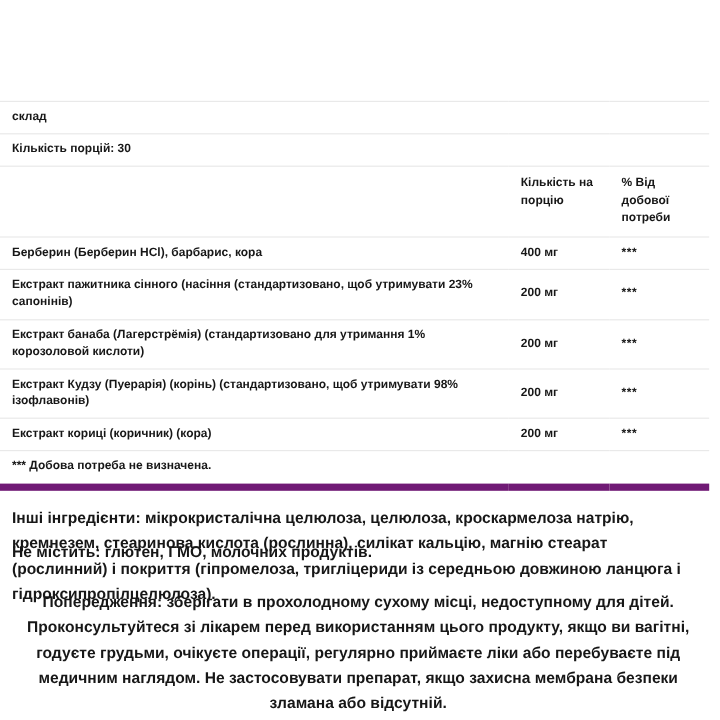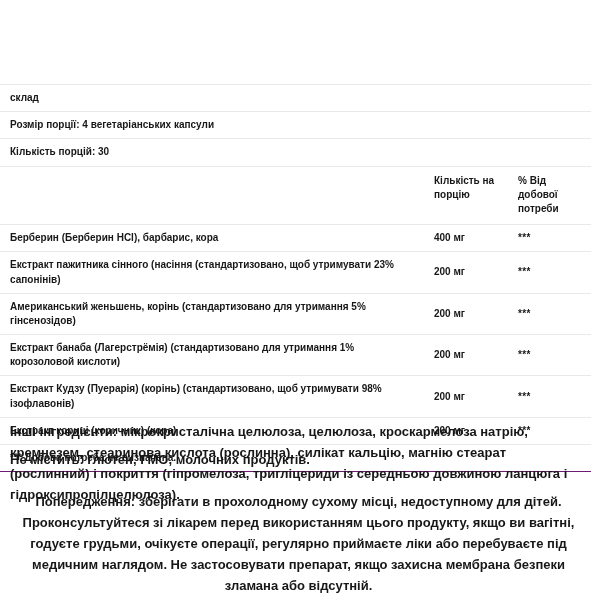--- a/index.html
+++ b/index.html
@@ -44,21 +44,21 @@
   table.facts td {
     border-top: 1px solid #e9e9e9;
     padding: 6px 8px 6px 10px;
     vertical-align: middle;
     font-weight: bold;
     color: #171717;
     word-wrap: break-word;
   }
 
   table.facts tr.last-line td {
-    border-bottom: 1px solid #701a75;
+    border-bottom: 6px solid #701a75;
   }
 
   
   col.c-name   { width: 424px; }
   col.c-amt    { width: 84px; }
   col.c-dv     { width: 83px; }
 
   td.cell-name { }
   td.cell-amt  { padding-left: 0; padding-right: 4px; }
   td.cell-dv   { padding-left: 0; padding-right: 6px; }
@@ -110,44 +110,36 @@
       <colgroup>
         <col class="c-name">
         <col class="c-amt">
         <col class="c-dv">
       </colgroup>
       <tbody>
         <tr>
           <td class="cell-name head-title" colspan="3">склад</td>
         </tr>
         <tr class="meta-row">
-          <td class="cell-name" colspan="3">Розмір порції: 4 вегетаріанських капсули</td>
-        </tr>
-        <tr class="meta-row">
           <td class="cell-name" colspan="3">Кількість порцій: 30</td>
         </tr>
 
         <tr class="col-head">
           <td class="cell-name"></td>
           <td class="cell-amt">Кількість на порцію</td>
           <td class="cell-dv">% Від добової потреби</td>
         </tr>
 
         <tr>
           <td class="cell-name">Берберин (Берберин HCl), барбарис, кора</td>
           <td class="cell-amt">400 мг</td>
           <td class="cell-dv nowrap-dv">***</td>
         </tr>
         <tr>
           <td class="cell-name">Екстракт пажитника сінного (насіння (стандартизовано, щоб утримувати 23% сапонінів)</td>
-          <td class="cell-amt">200 мг</td>
-          <td class="cell-dv nowrap-dv">***</td>
-        </tr>
-        <tr>
-          <td class="cell-name">Американський женьшень, корінь (стандартизовано для утримання 5% гінсенозідов)</td>
           <td class="cell-amt">200 мг</td>
           <td class="cell-dv nowrap-dv">***</td>
         </tr>
         <tr>
           <td class="cell-name">Екстракт банаба (Лагерстрёмія) (стандартизовано для утримання 1% корозоловой кислоти)</td>
           <td class="cell-amt">200 мг</td>
           <td class="cell-dv nowrap-dv">***</td>
         </tr>
         <tr>
           <td class="cell-name">Екстракт Кудзу (Пуерарія) (корінь) (стандартизовано, щоб утримувати 98% ізофлавонів)</td>

